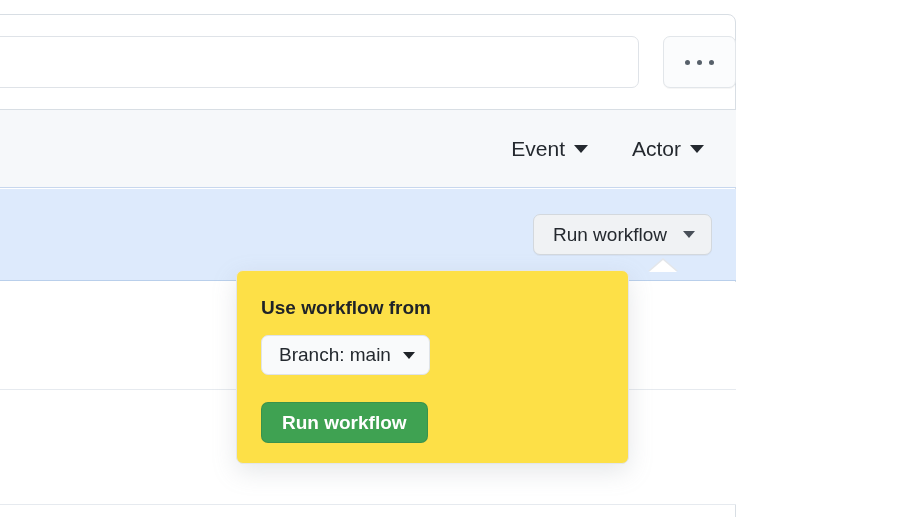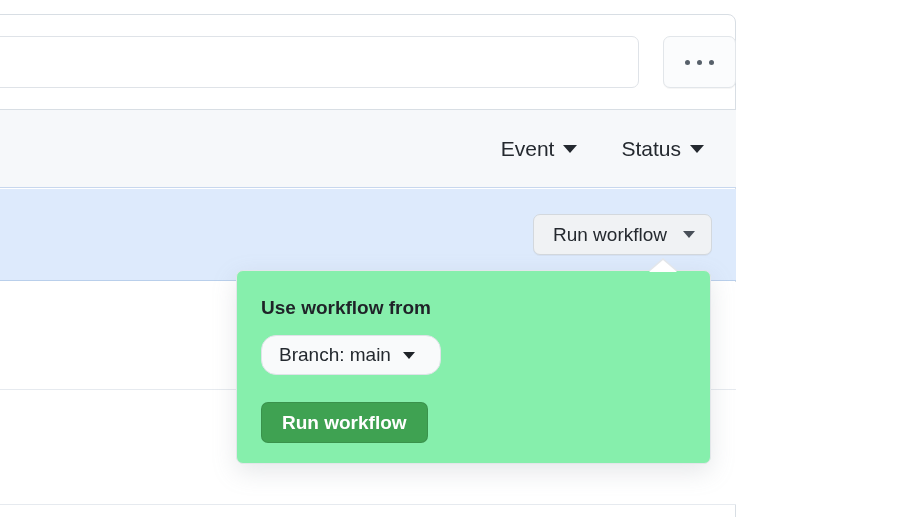--- a/index.html
+++ b/index.html
@@ -181,23 +181,23 @@
     border-bottom: 1px dotted #8c959f;
     padding-bottom: 1px;
   }
   .stopwatch-icon { display: block; width: 19px; height: 19px; }
 
   
   .popover {
     position: absolute;
     left: 236px;
     top: 270px;
-    width: 475px;
+    width: 393px;
     height: 194px;
-    background: #86efac;
+    background: #fde047;
     border: 1px solid #e3e6ea;
     border-radius: 7px;
     box-shadow: 0 8px 24px rgba(140,149,159,0.22);
     z-index: 40;
   }
   .popover-caret-outer {
     position: absolute;
     left: 411px;
     top: -13px;
     width: 0; height: 0;
@@ -222,24 +222,24 @@
     font-size: 19px;
     font-weight: bold;
     color: #1f2328;
   }
 
   .branch-select {
     position: absolute;
     left: 24px;
     top: 64px;
     height: 40px;
-    padding: 0 25px 0 17px;
+    padding: 0 14px 0 17px;
     background: #f9fafb;
     border: 1px solid #dfe3e8;
-    border-radius: 15px;
+    border-radius: 7px;
     display: flex;
     align-items: center;
     gap: 12px;
     font-size: 19px;
     color: #24292f;
     cursor: pointer;
     white-space: nowrap;
   }
   .caret-xs {
     width: 0; height: 0;
@@ -286,21 +286,21 @@
       </span>
     </div>
   </div>
 
   <div class="filter-bar">
     <div class="filter-item">
       <span>Event</span>
       <span class="caret-down"></span>
     </div>
     <div class="filter-item">
-      <span>Status</span>
+      <span>Actor</span>
       <span class="caret-down"></span>
     </div>
   </div>
 
   <div class="run-banner">
     <div class="run-dropdown-btn">
       <span>Run workflow</span>
       <span class="caret-sm"></span>
     </div>
   </div>

